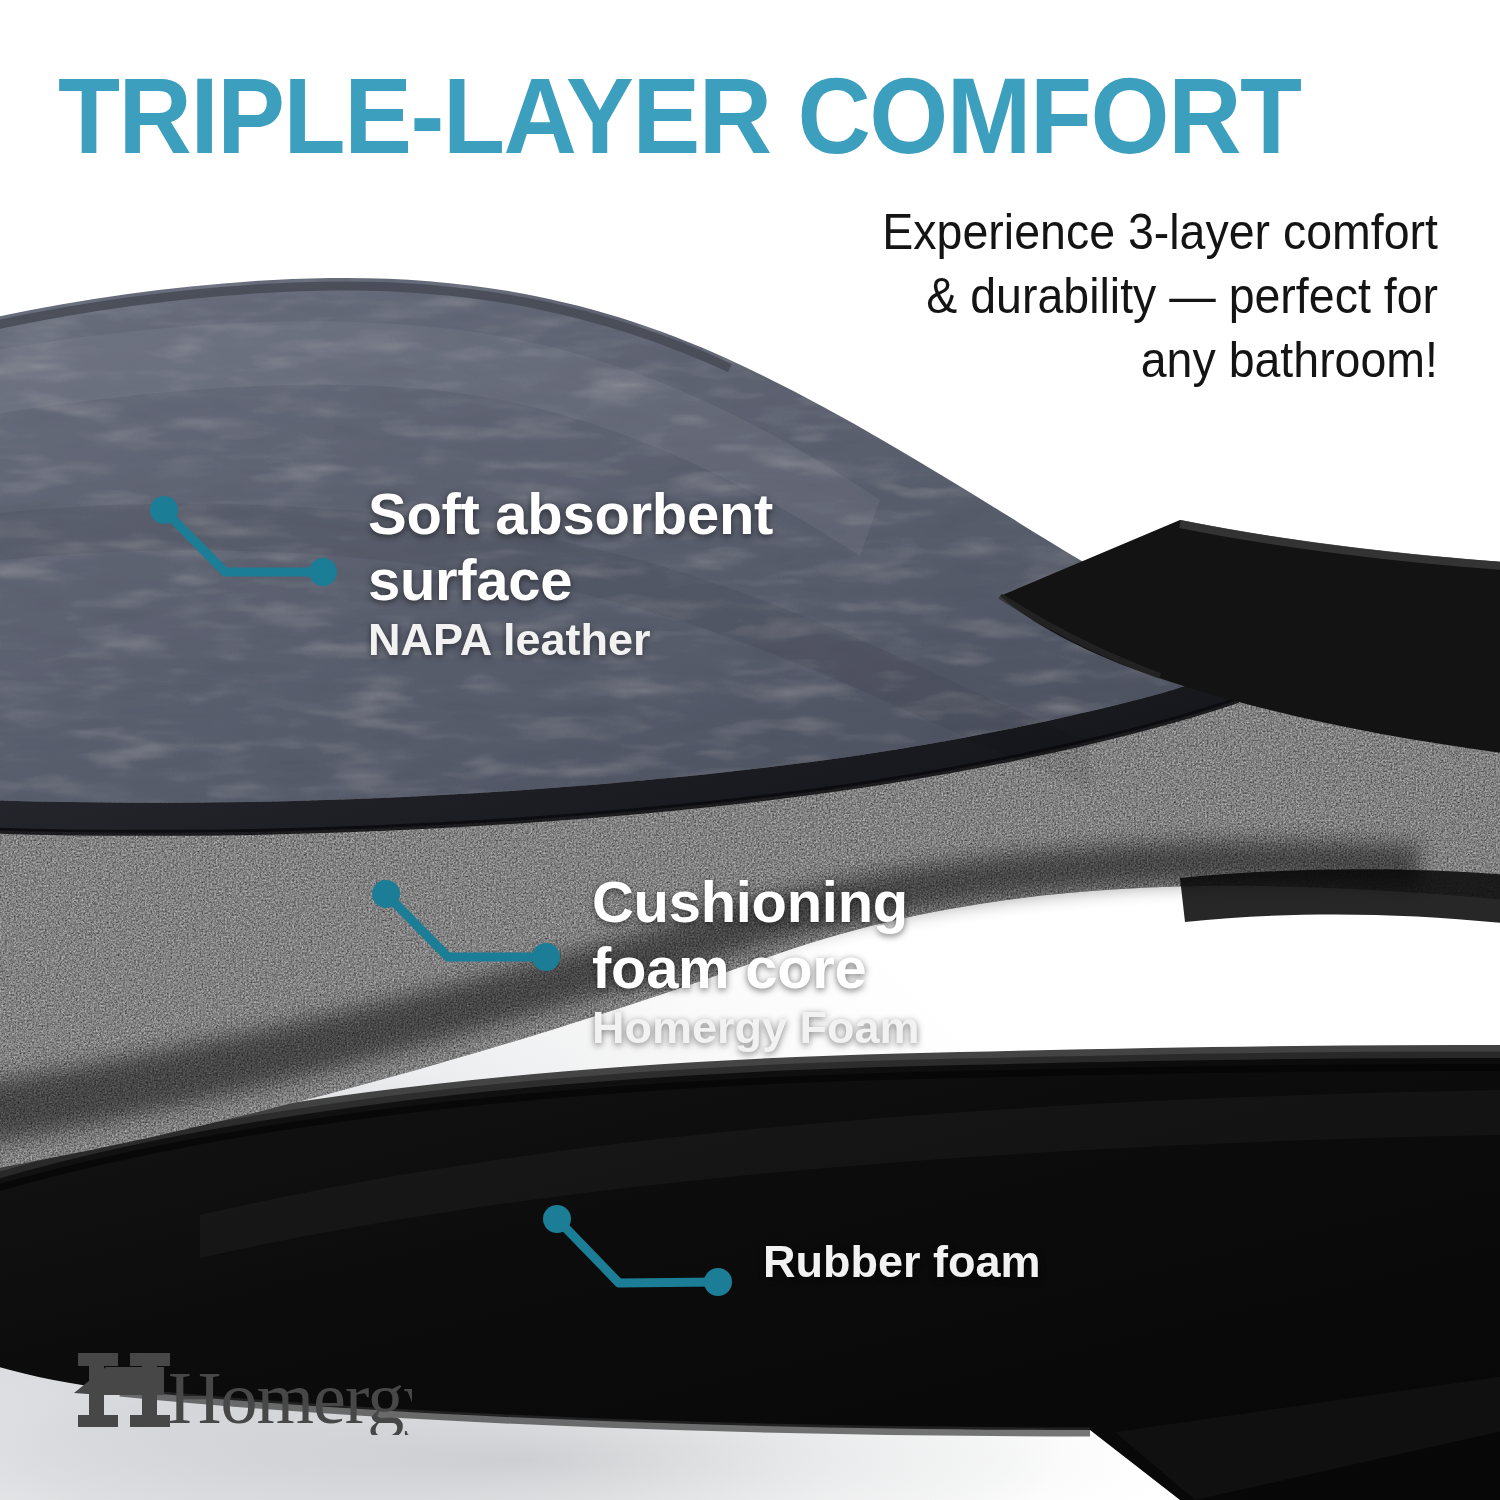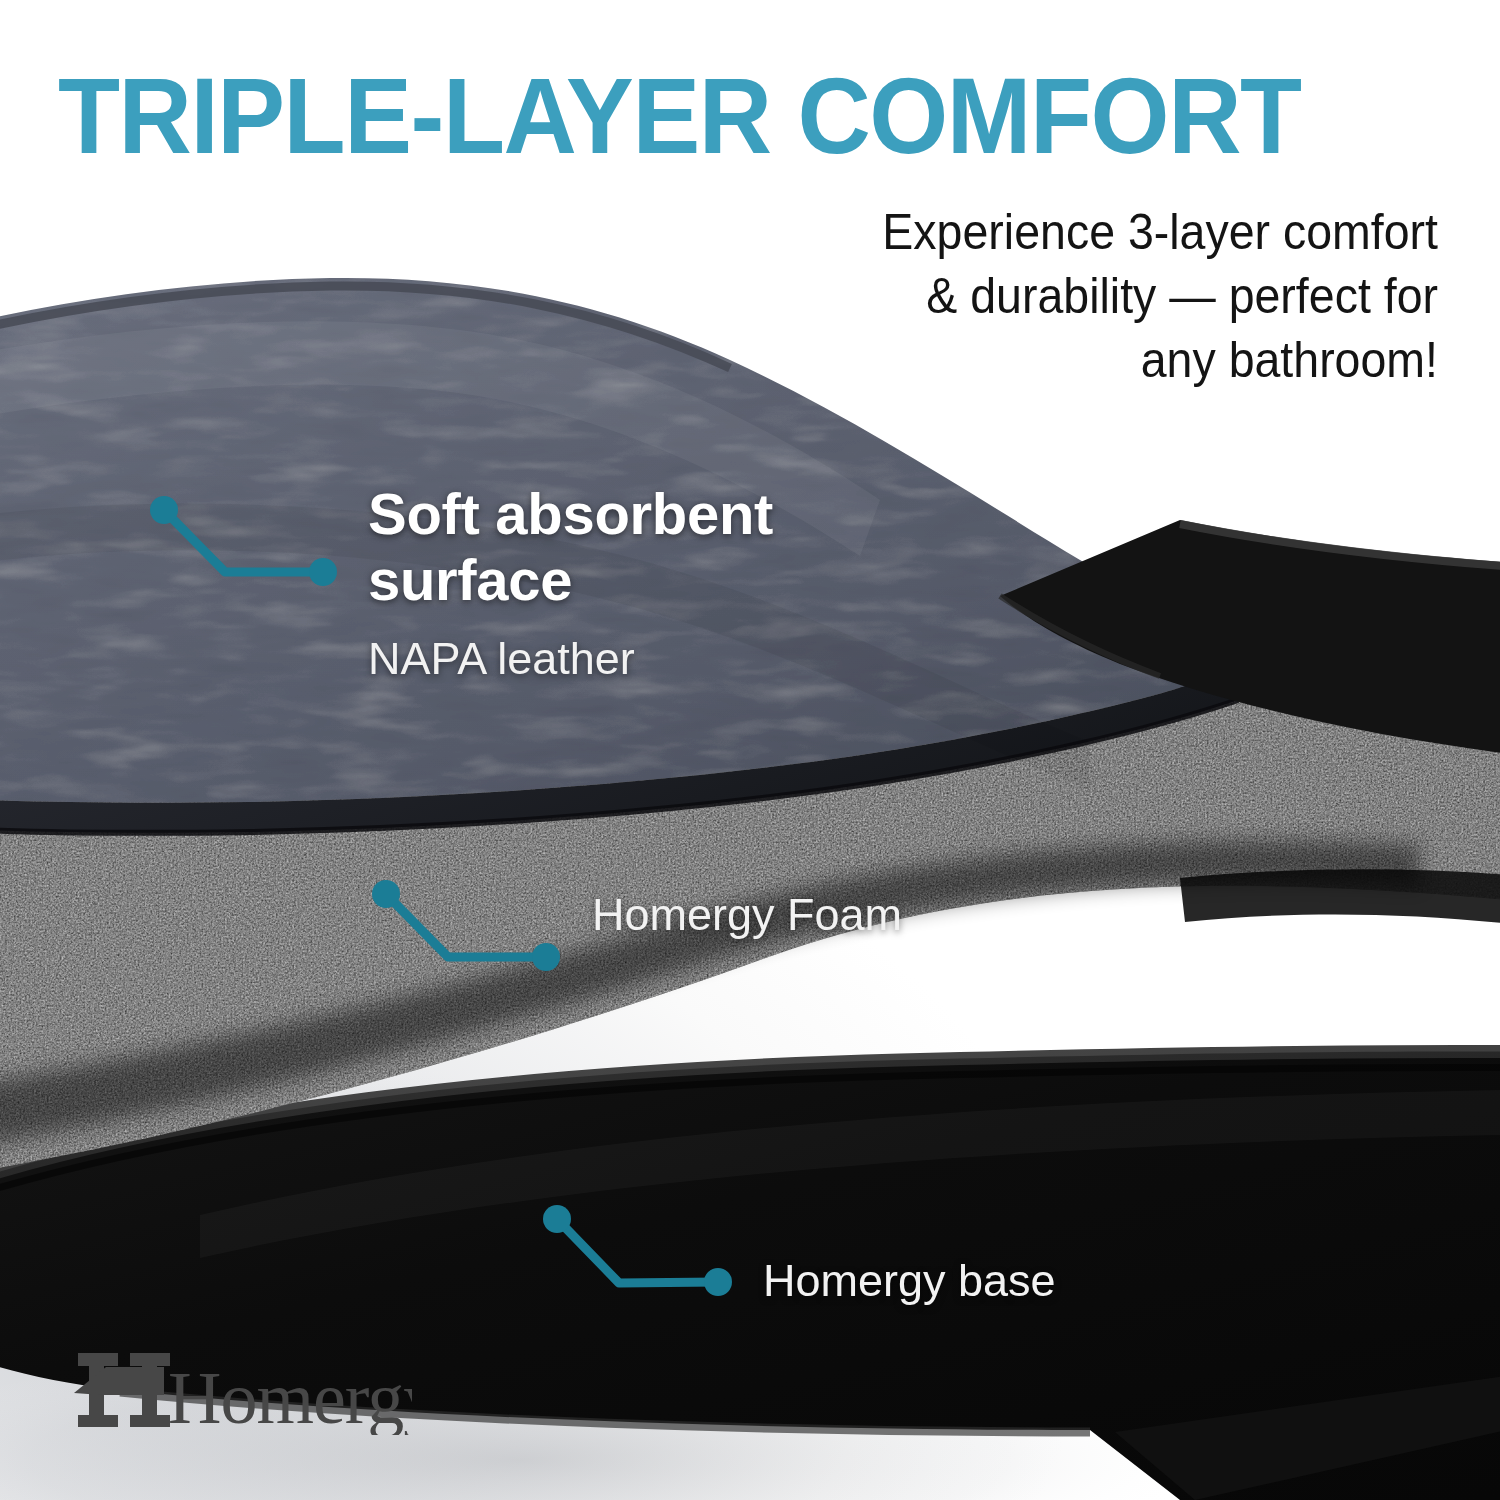--- a/index.html
+++ b/index.html
@@ -49,25 +49,25 @@
   .callout .cap{
     font-weight:700;
     font-size:58px;
     line-height:1.14;
     color:#ffffff;
     white-space:pre-line;
     text-shadow:0 2px 7px rgba(0,0,0,.55);
     letter-spacing:-0.3px;
   }
   .callout .sub{
-    font-weight:400;
+    font-weight:700;
     font-size:45px;
     line-height:1.22;
     color:#f2f2f2;
-    margin-top:19px;
+    margin-top:0;
     white-space:nowrap;
     text-shadow:0 2px 7px rgba(0,0,0,.5);
   }
   #callout-1{left:368px;top:481px;}
   #callout-2{left:592px;top:869px;}
   #callout-3{left:763px;top:1235px;}
 
   
   #logo{
     position:absolute;left:72px;top:1359px;
@@ -283,25 +283,27 @@
     <div>any bathroom!</div>
   </div>
 
   <div class="callout" id="callout-1">
     <div class="cap">Soft absorbent
 surface</div>
     <div class="sub">NAPA leather</div>
   </div>
 
   <div class="callout" id="callout-2">
+    <div class="cap">Cushioning
+foam core</div>
     <div class="sub">Homergy Foam</div>
   </div>
 
   <div class="callout" id="callout-3">
-    <div class="sub">Homergy base</div>
+    <div class="sub">Rubber foam</div>
   </div>
 
   <div id="logo">
     <svg width="340" height="86" viewBox="0 0 340 86">
 
       <g fill="#474747">
         <rect x="6" y="4" width="40" height="13"></rect>
         <rect x="17" y="4" width="15" height="74"></rect>
         <rect x="6" y="66" width="40" height="12"></rect>
         <rect x="58" y="4" width="40" height="13"></rect>

